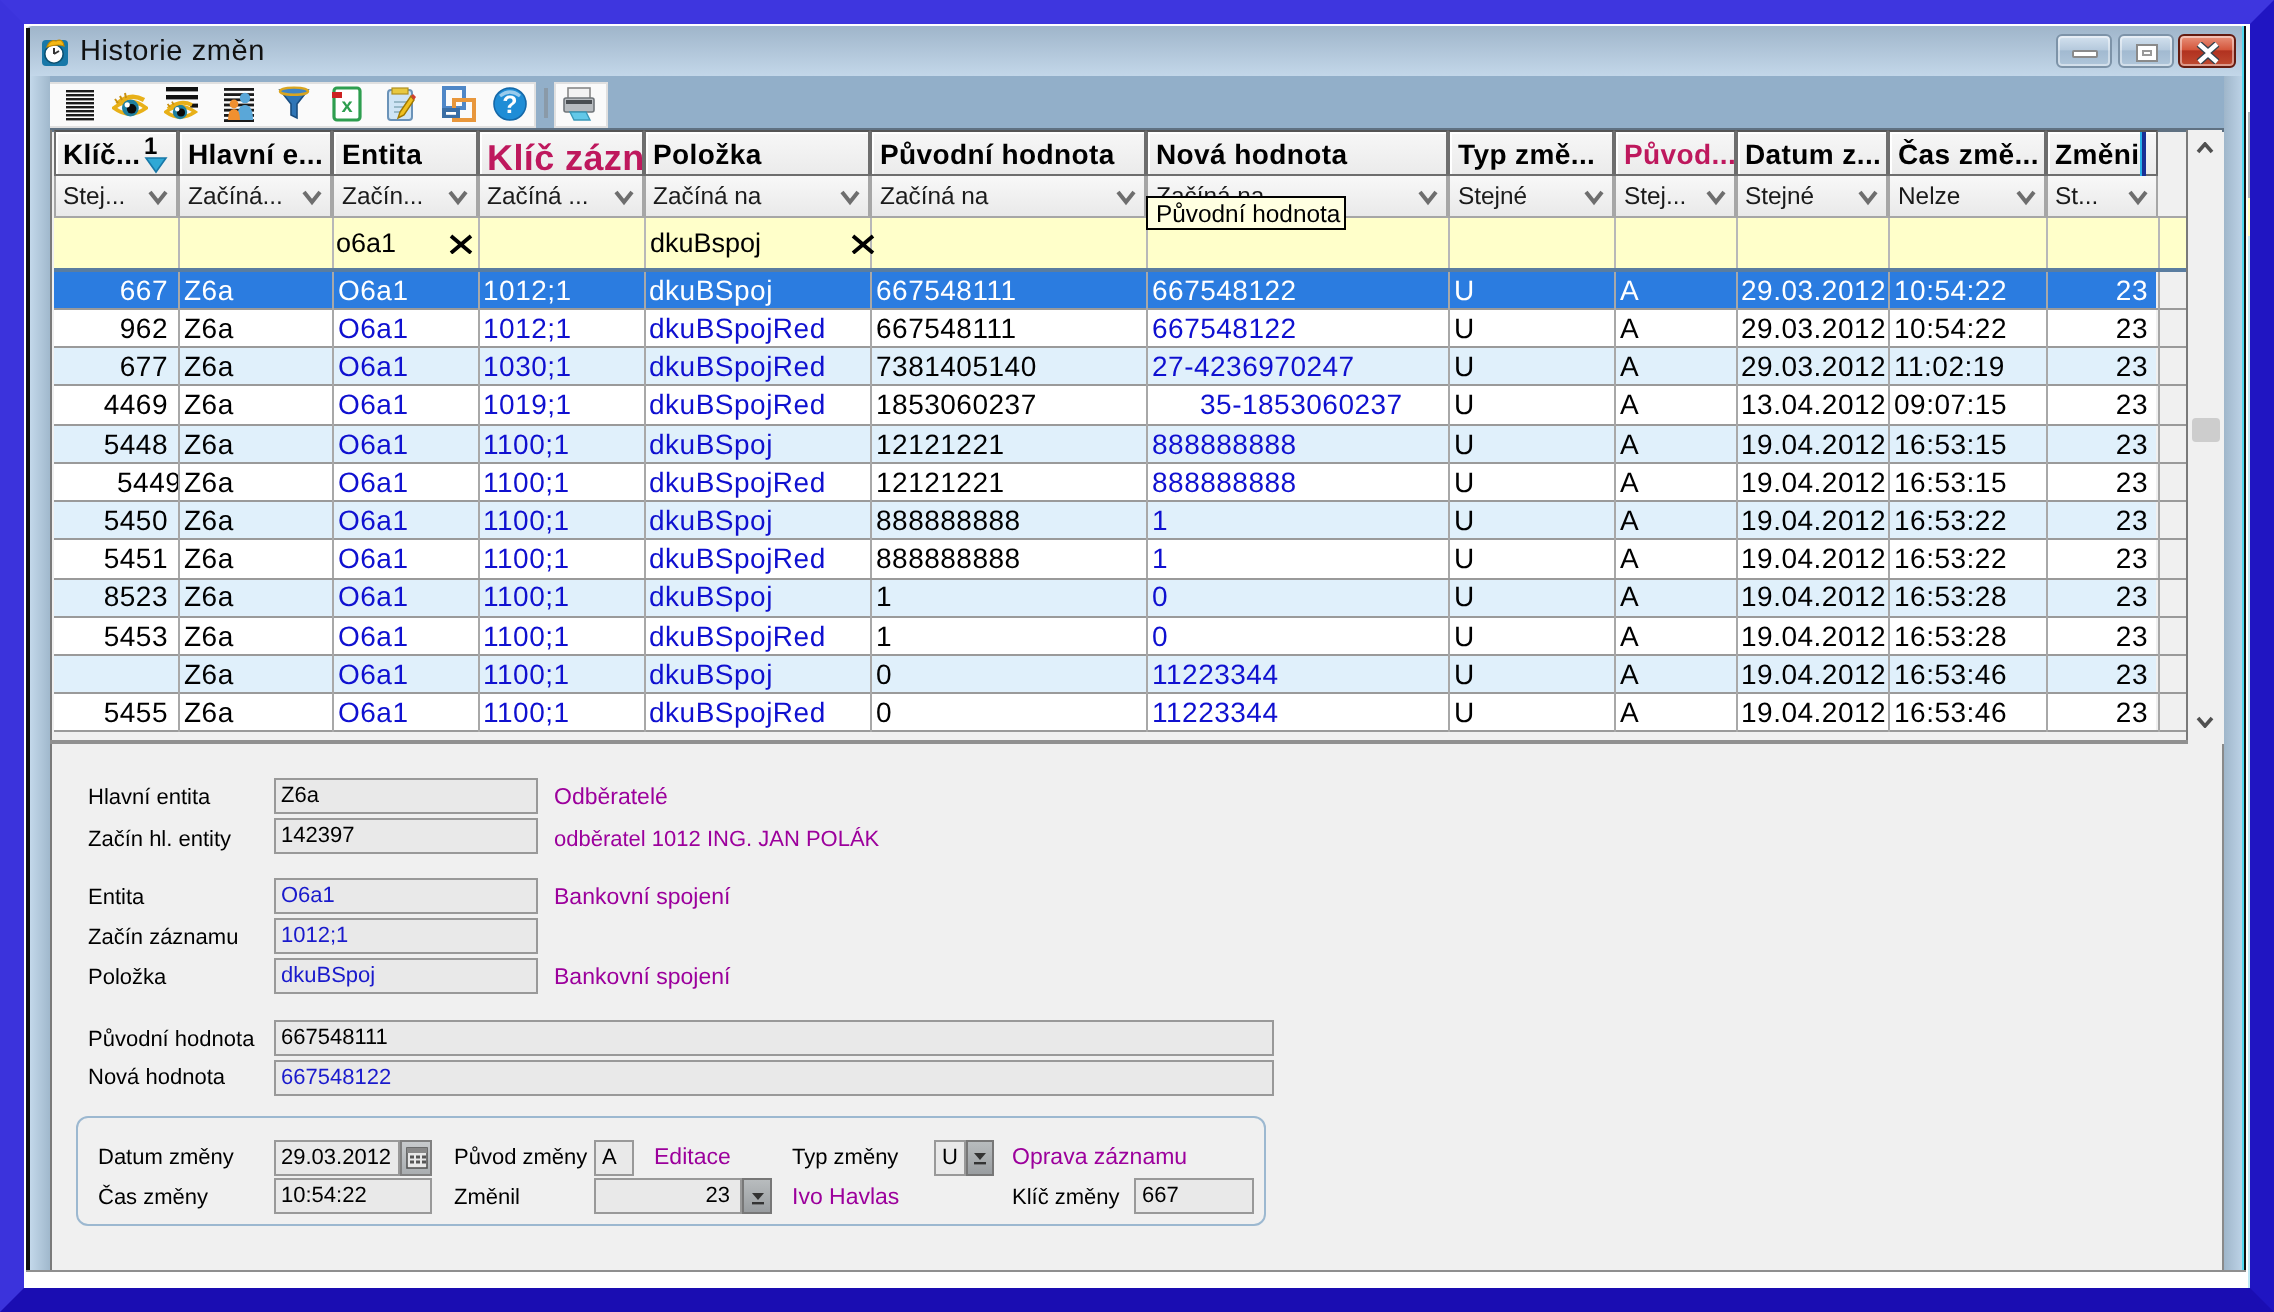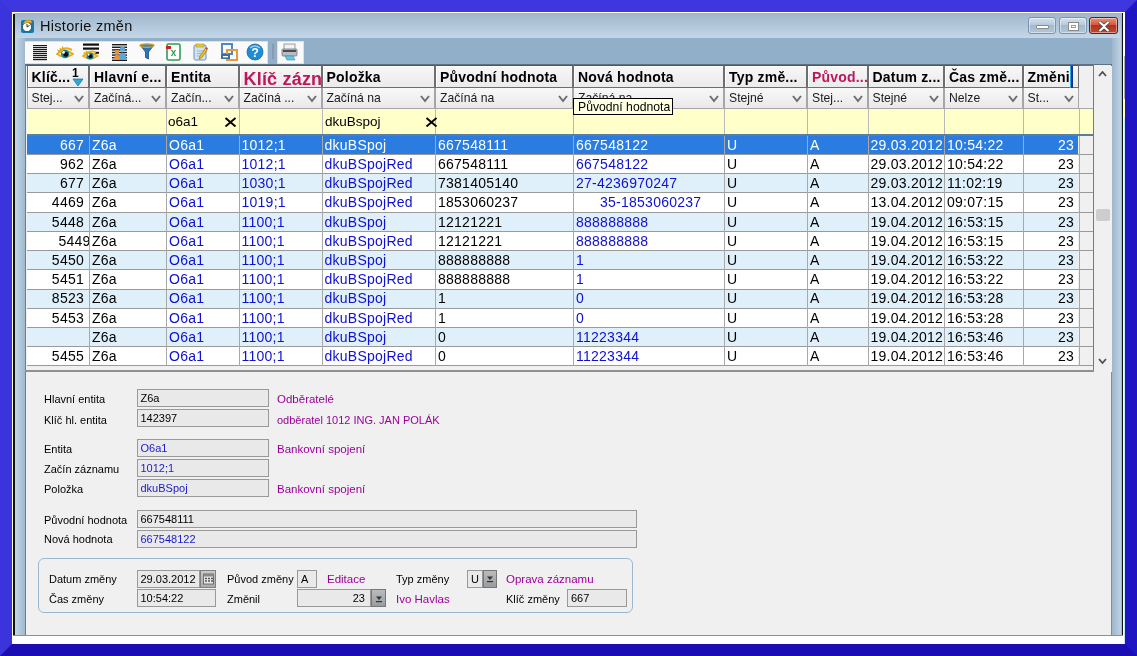--- a/index.html
+++ b/index.html
@@ -571,21 +571,21 @@
 <div class="abs" style="left:1099px;top:25px;width:9px;height:598px;background:linear-gradient(90deg,#9fb6ca,#bcd2e6);"></div>
 <div class="abs" style="left:1108px;top:0;width:1.2px;height:623px;background:#4fd8f0;"></div>
 <div class="abs" style="left:1109.2px;top:0;width:0.8px;height:623px;background:#111;"></div>
 <div class="abs" style="left:0px;top:1px;width:1.5px;height:622px;background:#111;"></div>
 <div class="abs" style="left:1.5px;top:25px;width:10.5px;height:598px;background:linear-gradient(90deg,#c3d8ea,#a0b8cc);"></div>
 <div class="abs" style="left:1097.5px;top:359px;width:1.2px;height:264px;background:#8a8a8a;"></div>
 <div class="abs" style="left:31px;top:380px;font-size:11px;color:#000;white-space:nowrap;">Hlavní entita</div>
 <div class="abs" style="left:123.5px;top:376px;width:132px;height:18px;background:#e9e9e9;border:1px solid #999;"></div>
 <div class="abs" style="left:127.5px;top:379px;font-size:11px;color:#000;white-space:nowrap;">Z6a</div>
 <div class="abs" style="left:264px;top:380px;font-size:11.5px;color:#9c009c;white-space:nowrap;">Odběratelé</div>
-<div class="abs" style="left:31px;top:401px;font-size:11px;color:#000;white-space:nowrap;">Klíč hl. entita</div>
+<div class="abs" style="left:31px;top:401px;font-size:11px;color:#000;white-space:nowrap;">Začín hl. entity</div>
 <div class="abs" style="left:123.5px;top:396px;width:132px;height:18px;background:#e9e9e9;border:1px solid #999;"></div>
 <div class="abs" style="left:127.5px;top:399px;font-size:11px;color:#000;white-space:nowrap;">142397</div>
 <div class="abs" style="left:264px;top:401px;font-size:11px;color:#9c009c;white-space:nowrap;">odběratel 1012 ING. JAN POLÁK</div>
 <div class="abs" style="left:31px;top:430px;font-size:11px;color:#000;white-space:nowrap;">Entita</div>
 <div class="abs" style="left:123.5px;top:425.5px;width:132px;height:18px;background:#e9e9e9;border:1px solid #999;"></div>
 <div class="abs" style="left:127.5px;top:428.5px;font-size:11px;color:#1a1acc;white-space:nowrap;">O6a1</div>
 <div class="abs" style="left:264px;top:430px;font-size:11.5px;color:#9c009c;white-space:nowrap;">Bankovní spojení</div>
 <div class="abs" style="left:31px;top:450px;font-size:11px;color:#000;white-space:nowrap;">Začín záznamu</div>
 <div class="abs" style="left:123.5px;top:445.5px;width:132px;height:18px;background:#e9e9e9;border:1px solid #999;"></div>
 <div class="abs" style="left:127.5px;top:448.5px;font-size:11px;color:#1a1acc;white-space:nowrap;">1012;1</div>

